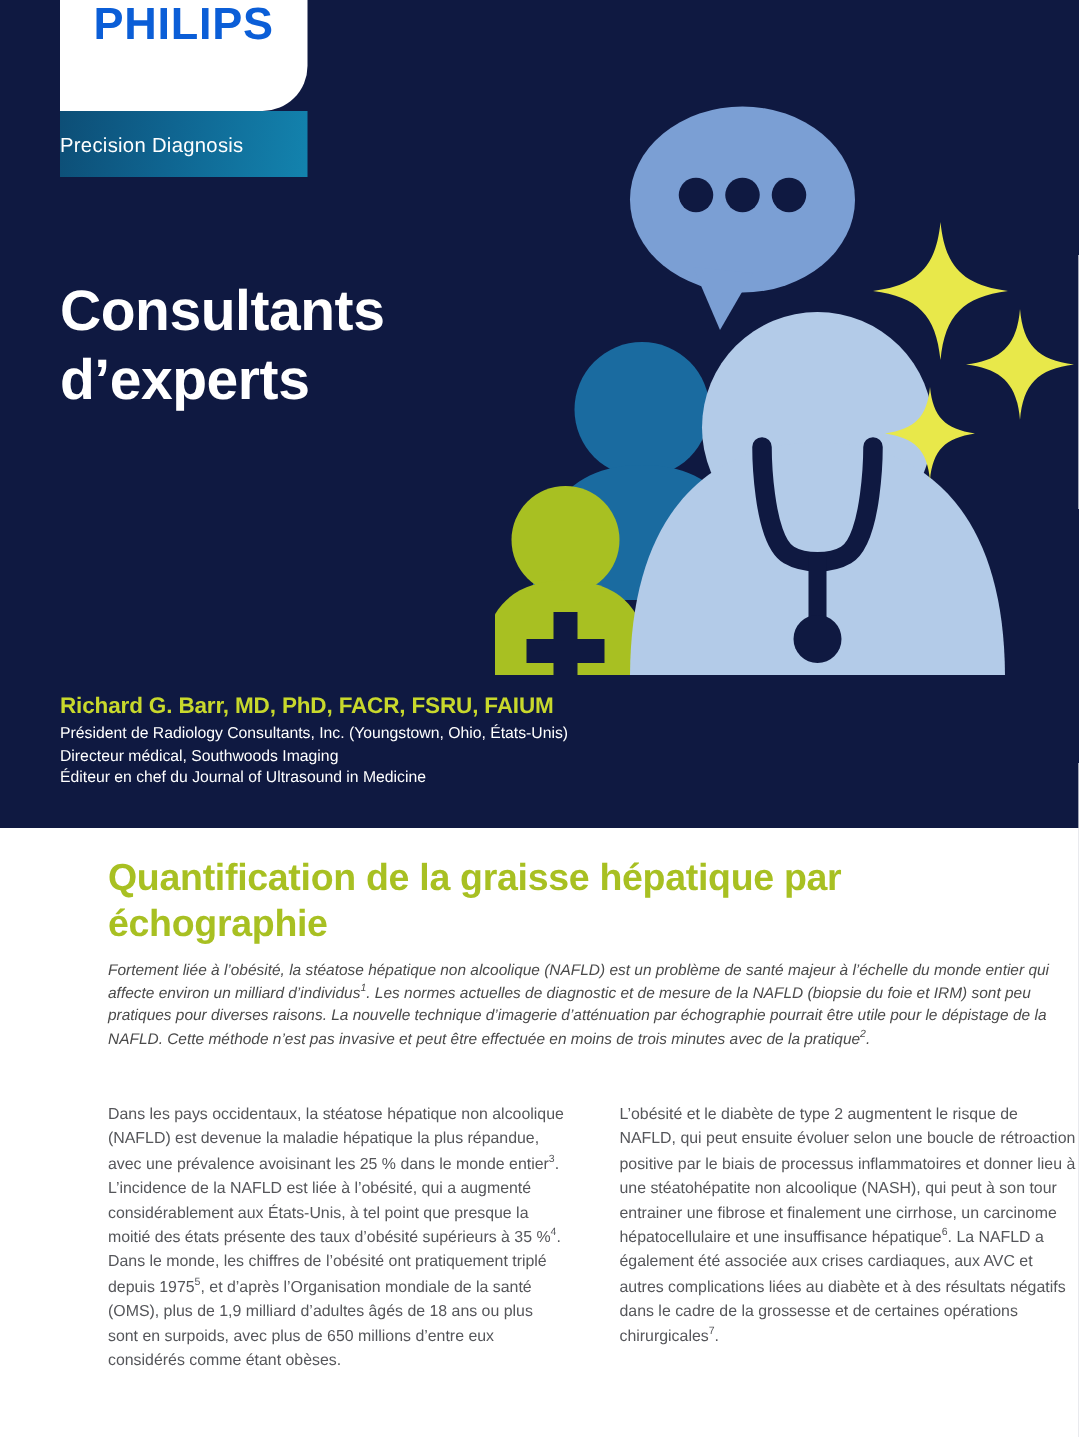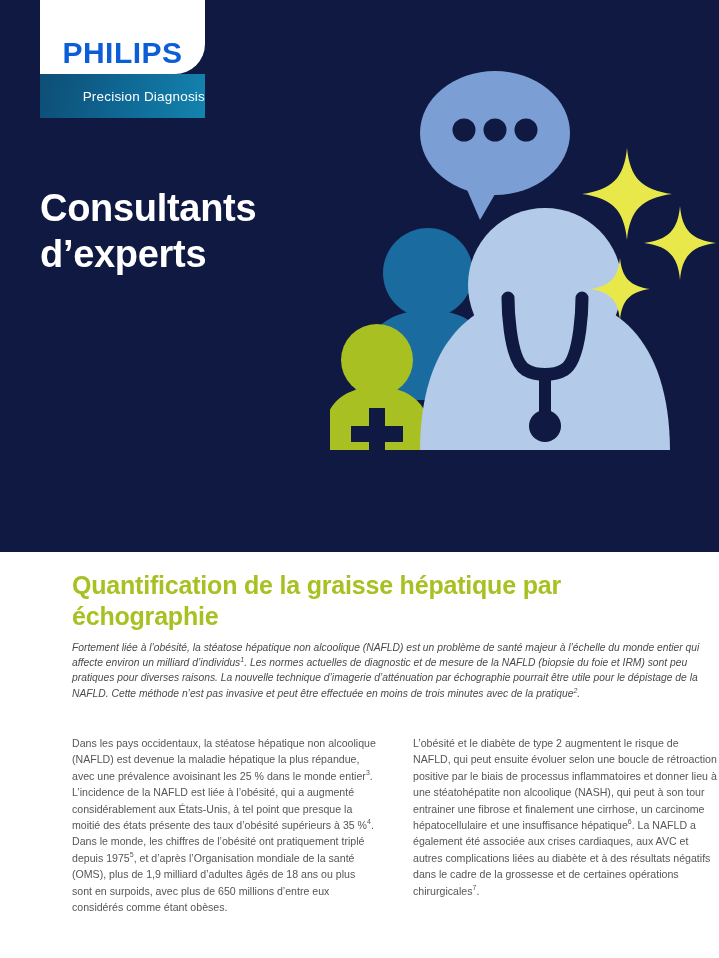--- a/index.html
+++ b/index.html
@@ -40,39 +40,39 @@
     left: 40px;
     top: 0;
     width: 165px;
   }
   .logo-white {
     width: 165px;
     height: 74px;
     background: #ffffff;
     border-bottom-right-radius: 30px;
     display: flex;
-    align-items: flex-end;
+    align-items: flex-start;
     justify-content: center;
     box-sizing: border-box;
     padding-bottom: 4px;
   }
   .logo-wordmark {
     color: #0b5ed7;
     font-size: 30px;
     font-weight: bold;
     letter-spacing: 0.5px;
     font-family: "Liberation Sans", sans-serif;
   }
   .logo-sub {
     width: 165px;
     height: 44px;
     background: linear-gradient(100deg, #0d4e76 0%, #0f6591 45%, #1383ae 100%);
     display: flex;
     align-items: center;
-    justify-content: flex-end;
+    justify-content: flex-start;
   }
   .logo-sub-text {
     color: #ffffff;
     font-size: 13.5px;
     letter-spacing: 0.2px;
   }
 
   
   .hero-title {
     position: absolute;
@@ -235,20 +235,26 @@
         </g>
 
         <g>
           <path d="M297 78 C300 108 312 120 342 124 C312 128 300 140 297 170 C294 140 282 128 252 124 C282 120 294 108 297 78 Z" fill="#e8e84a"></path>
           <path d="M350 136 C352 160 362 170 386 173 C362 176 352 186 350 210 C348 186 338 176 314 173 C338 170 348 160 350 136 Z" fill="#e8e84a"></path>
           <path c="" d="M290 188 C292 208 300 216 320 219 C300 222 292 230 290 250 C288 230 280 222 260 219 C280 216 288 208 290 188 Z" fill="#e8e84a"></path>
         </g>
       </svg>
     </div>
 
+    <div class="author-block">
+      <p class="author-name">Richard G. Barr, MD, PhD, FACR, FSRU, FAIUM</p>
+      <p class="author-line">Président de Radiology Consultants, Inc. (Youngstown, Ohio, États-Unis)</p>
+      <p class="author-line">Directeur médical, Southwoods Imaging</p>
+      <p class="author-line">Éditeur en chef du Journal of Ultrasound in Medicine</p>
+    </div>
   </div>
 
   <div class="body-area">
 
     <h2 class="article-heading">Quantification de la graisse hépatique par échographie</h2>
 
     <p class="lede">
       <span>Fortement liée à l’obésité, la stéatose hépatique non alcoolique (NAFLD) est un problème de santé majeur à l’échelle du monde entier qui affecte environ un milliard d’individus</span><sup>1</sup><span>. Les normes actuelles de diagnostic et de mesure de la NAFLD (biopsie du foie et IRM) sont peu pratiques pour diverses raisons. La nouvelle technique d’imagerie d’atténuation par échographie pourrait être utile pour le dépistage de la NAFLD. Cette méthode n’est pas invasive et peut être effectuée en moins de trois minutes avec de la pratique</span><sup>2</sup><span>.</span>
     </p>
 

